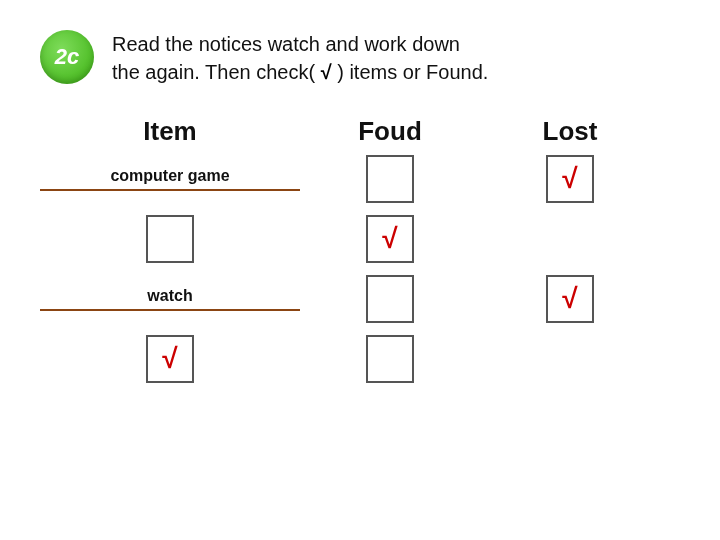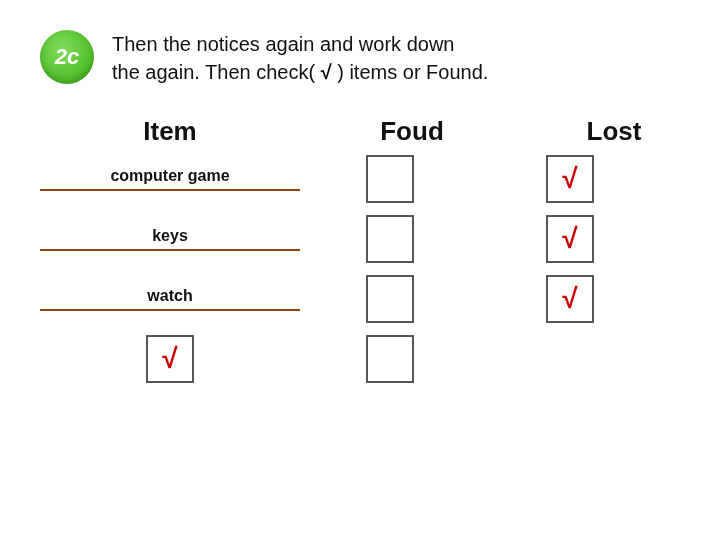--- a/index.html
+++ b/index.html
@@ -63,21 +63,20 @@
     .table-section {
       flex: 1;
       display: flex;
       flex-direction: column;
     }
 
     .table-header {
       display: grid;
       grid-template-columns: 260px 180px 180px;
       margin-bottom: 8px;
-      gap: 22px;
     }
 
     .col-header {
       font-size: 26px;
       font-weight: bold;
       color: #111;
       text-align: center;
     }
 
     .col-header.item {
@@ -129,21 +128,21 @@
 </head>
 <body>
 
 <div class="page">
 
   <div class="header">
     <div class="badge">
       <span class="badge-text">2c</span>
     </div>
     <div class="instruction">
-      <span>Then the notices again and work down</span><br>
+      <span>Read the notices watch and work down</span><br>
       <span>the again. Then check(</span><span class="sqrt-inline"> √ </span><span>) items or Found.</span>
     </div>
   </div>
 
   <div class="table-section">
 
     <div class="table-header">
       <div class="col-header item">Item</div>
       <div class="col-header">Foud</div>
       <div class="col-header">Lost</div>
@@ -159,23 +158,20 @@
         </div>
       </div>
       <div class="check-cell">
         <div class="checkbox checked">
           <span class="checkmark">√</span>
         </div>
       </div>
     </div>
 
     <div class="table-row">
-      <div class="item-cell">
-        <span class="item-label">keys</span>
-      </div>
       <div class="check-cell">
         <div class="checkbox empty">
           
         </div>
       </div>
       <div class="check-cell">
         <div class="checkbox checked">
           <span class="checkmark">√</span>
         </div>
       </div>

